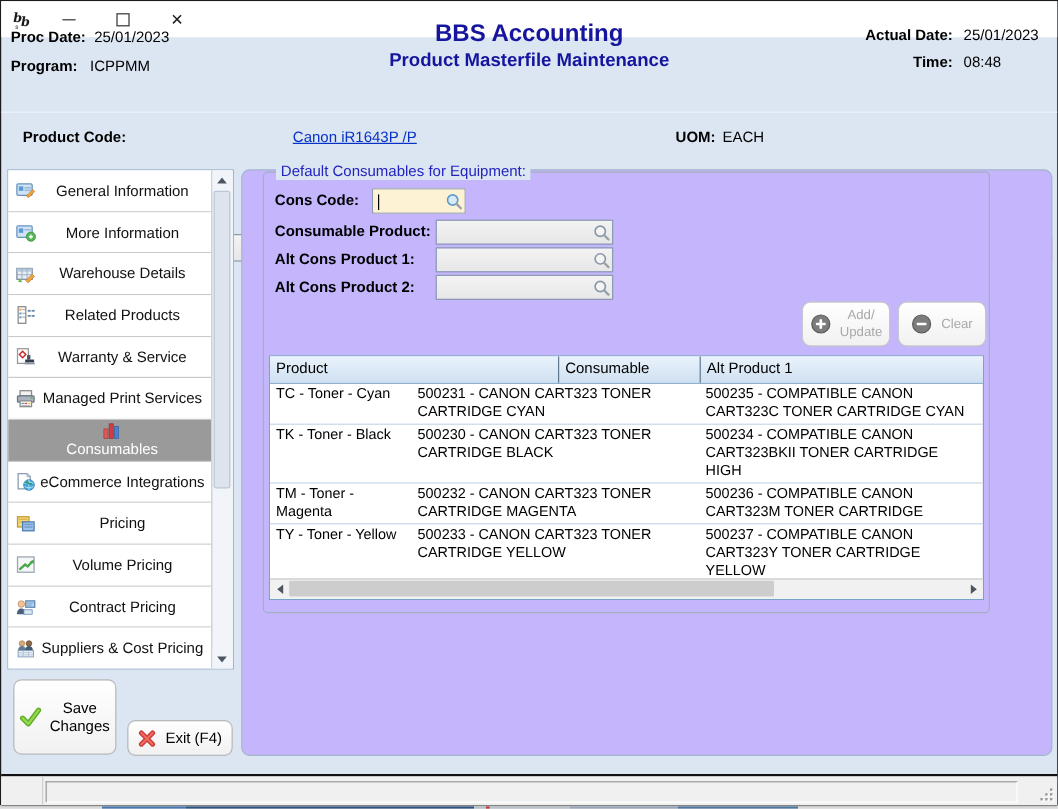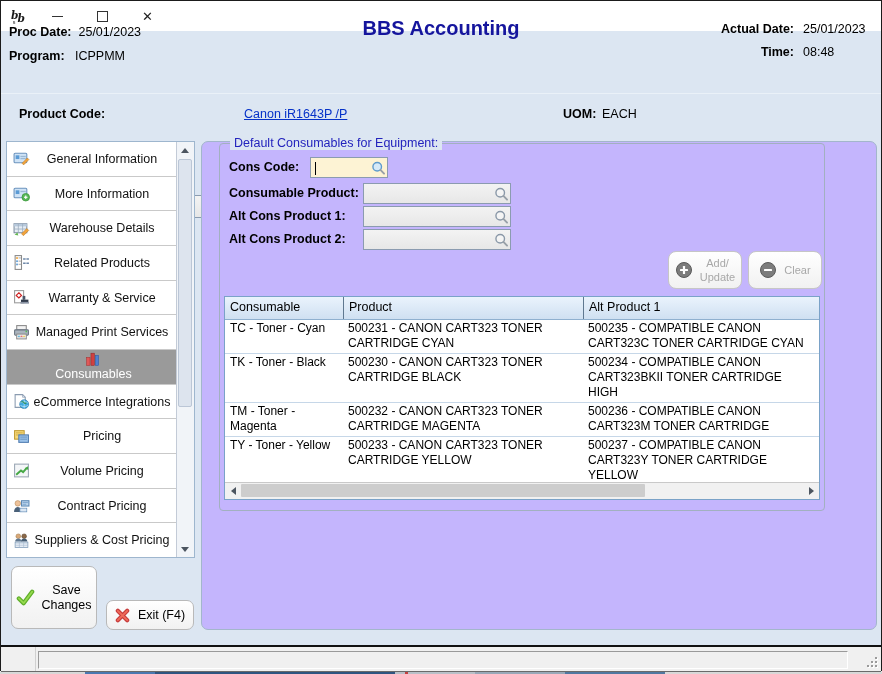--- a/index.html
+++ b/index.html
@@ -135,20 +135,21 @@
 
     <div class="header">
       <div class="hl" style="top:7px;">
         <span class="hrow"><b>Proc Date:</b>&nbsp; <span>25/01/2023</span></span>
       </div>
       <div class="hl" style="top:31px;">
         <span class="hrow"><b>Program:</b>&nbsp;&nbsp; <span>ICPPMM</span></span>
       </div>
       <div class="center-titles">
         <div class="app-title">BBS Accounting</div>
+        <div class="screen-title">Product Masterfile Maintenance</div>
       </div>
       <div class="hright">
         <div class="hr-row">
             <span class="l">Actual Date:</span>
             <span class="v">25/01/2023</span>
           </div>
         <div class="hr-row">
             <span class="l">Time:</span>
             <span class="v">08:48</span>
           </div>
@@ -396,22 +397,22 @@
         <div class="gb-btn" style="right:2px;width:74px;top:107px;">
           <svg class="btn-icn" viewBox="0 0 18 18">
               <circle cx="9" cy="9" r="7.5" fill="#7c7c7c" stroke="#5a5a5a"></circle>
               <rect x="5" y="7.9" width="8" height="2.2" rx="0.5" fill="#fff"></rect>
             </svg>
           <span>Clear</span>
         </div>
 
         <div class="ctable">
           <div class="thead">
+            <div class="th col2">Product</div>
             <div class="th col1">Consumable</div>
-            <div class="th col2">Product</div>
             <div class="th col3">Alt Product 1</div>
           </div>
           <div class="tbody">
             <div class="trow">
               <div class="td col1">TC - Toner - Cyan</div>
               <div class="td col2">500231 - CANON CART323 TONER CARTRIDGE CYAN</div>
               <div class="td col3">500235 - COMPATIBLE CANON CART323C TONER CARTRIDGE CYAN</div>
             </div>
             <div class="trow">
               <div class="td col1">TK - Toner - Black</div>

